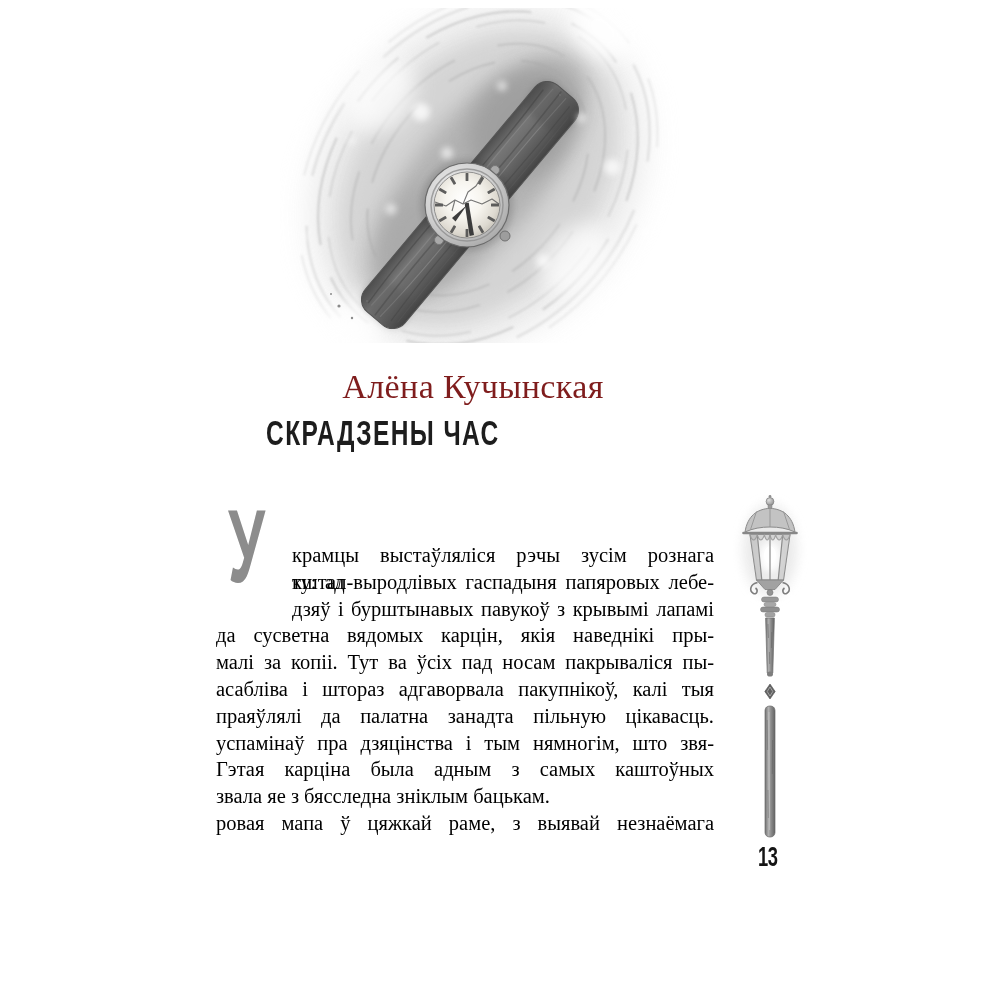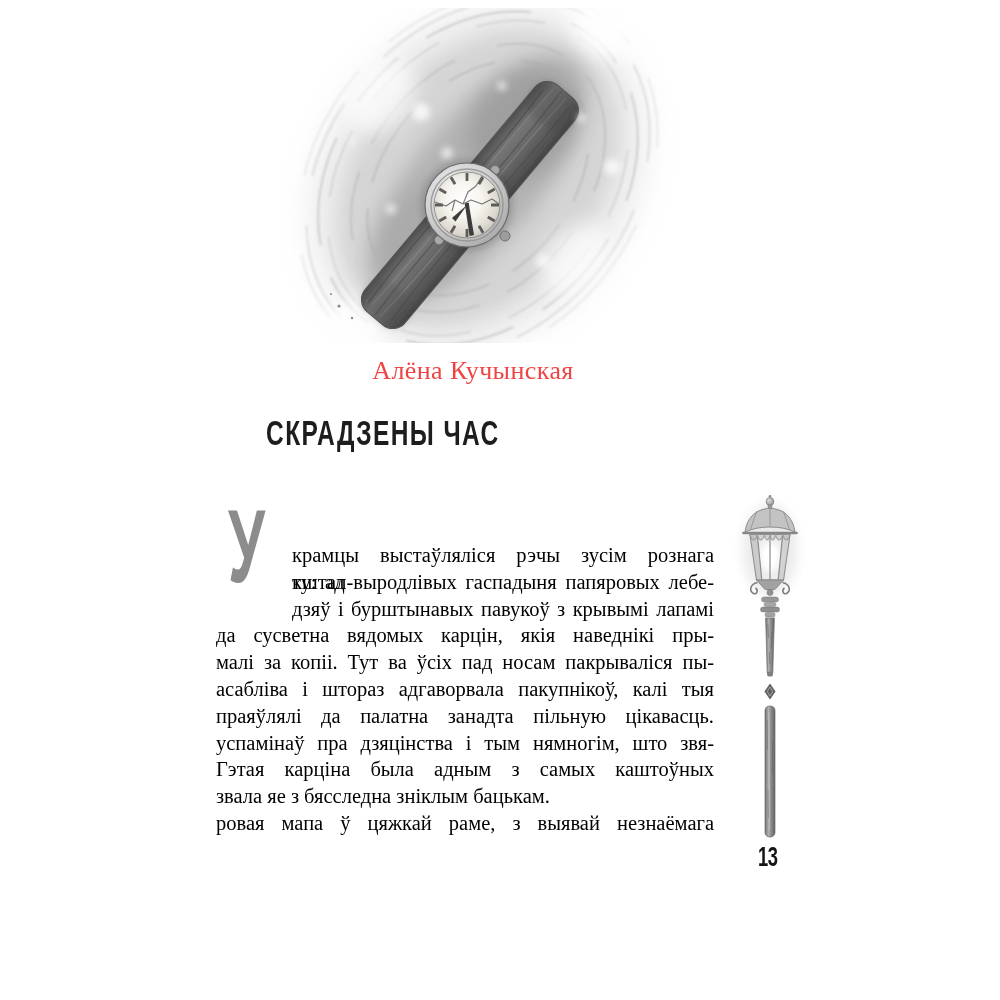--- a/index.html
+++ b/index.html
@@ -1,20 +1,20 @@
 <!DOCTYPE html>
 <html><head>
 <meta charset="utf-8">
 <style>
   html,body{margin:0;padding:0;background:#ffffff;}
   .page{position:relative;width:1000px;height:1000px;background:#ffffff;overflow:hidden;
         font-family:"Liberation Serif", serif;}
   
-  .author{position:absolute;left:216px;top:356px;width:514px;text-align:center;
-          font-size:26px;color:#ef4444;letter-spacing:0.4px;}
+  .author{position:absolute;left:216px;top:368px;width:514px;text-align:center;
+          font-size:34px;color:#7f1d1d;letter-spacing:0.4px;}
   .title-wrap{position:absolute;left:216px;top:413px;width:514px;text-align:left;}
   .chapter-title{display:inline-block;font-family:"Liberation Sans",sans-serif;font-weight:700;
           font-size:35px;line-height:40px;letter-spacing:2px;color:#1d1d1d;white-space:nowrap;
           transform:scaleX(0.70);transform-origin:center top;}
   
   .bodytext{position:absolute;left:216px;top:518px;width:498px;font-size:20.5px;color:#000000;margin-top:24px;}
   .line{height:26.8px;line-height:26.8px;text-align:justify;text-align-last:justify;overflow:visible;white-space:nowrap;}
   .line{white-space:normal;}
   .cap-indent{margin-left:76px;}
   .par-end{text-align-last:left;}

